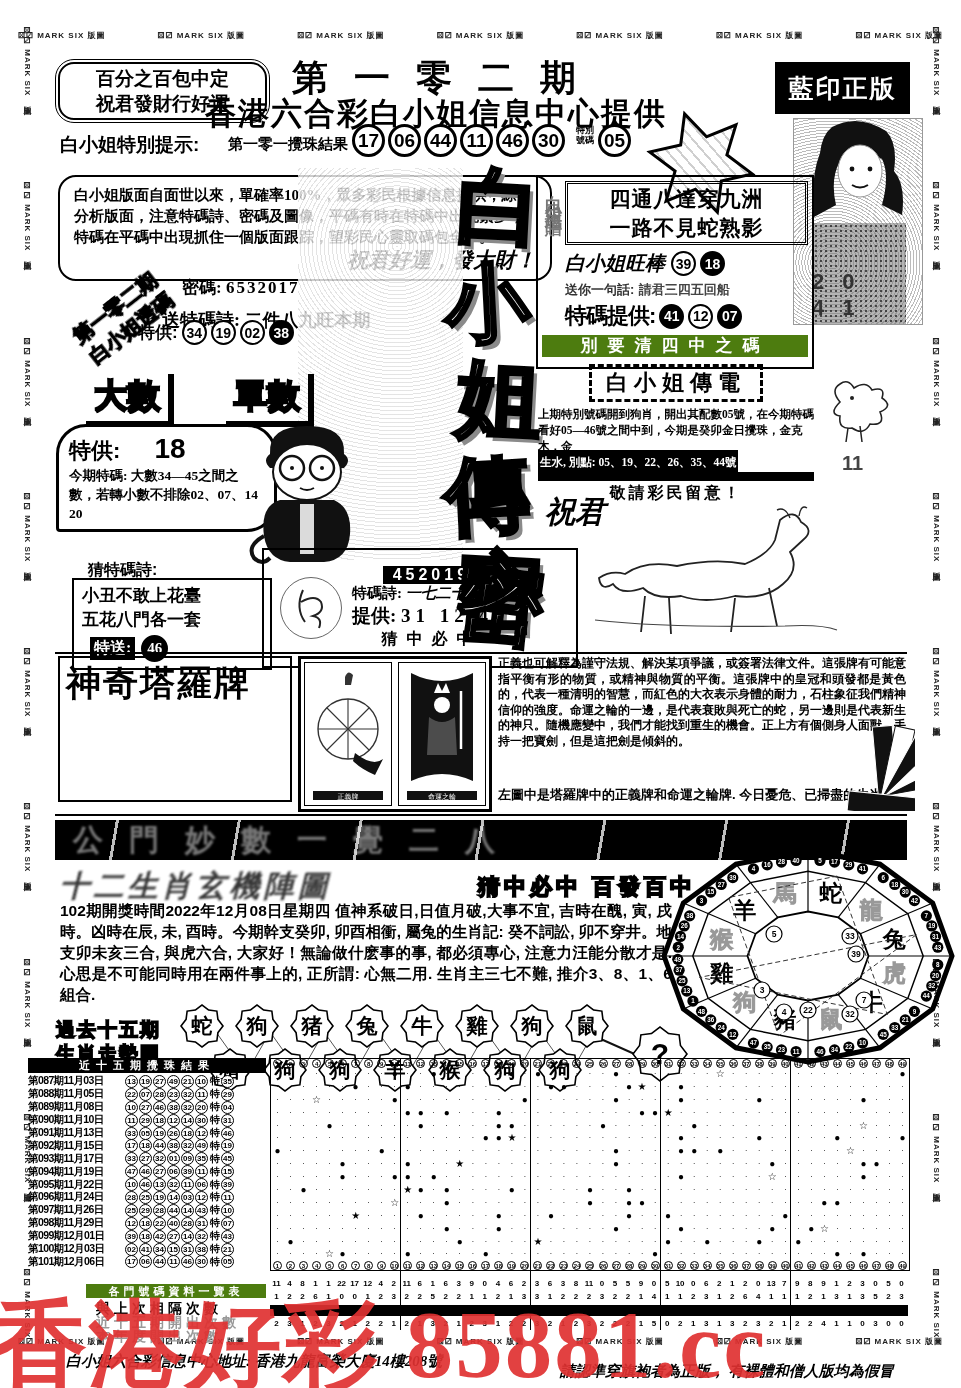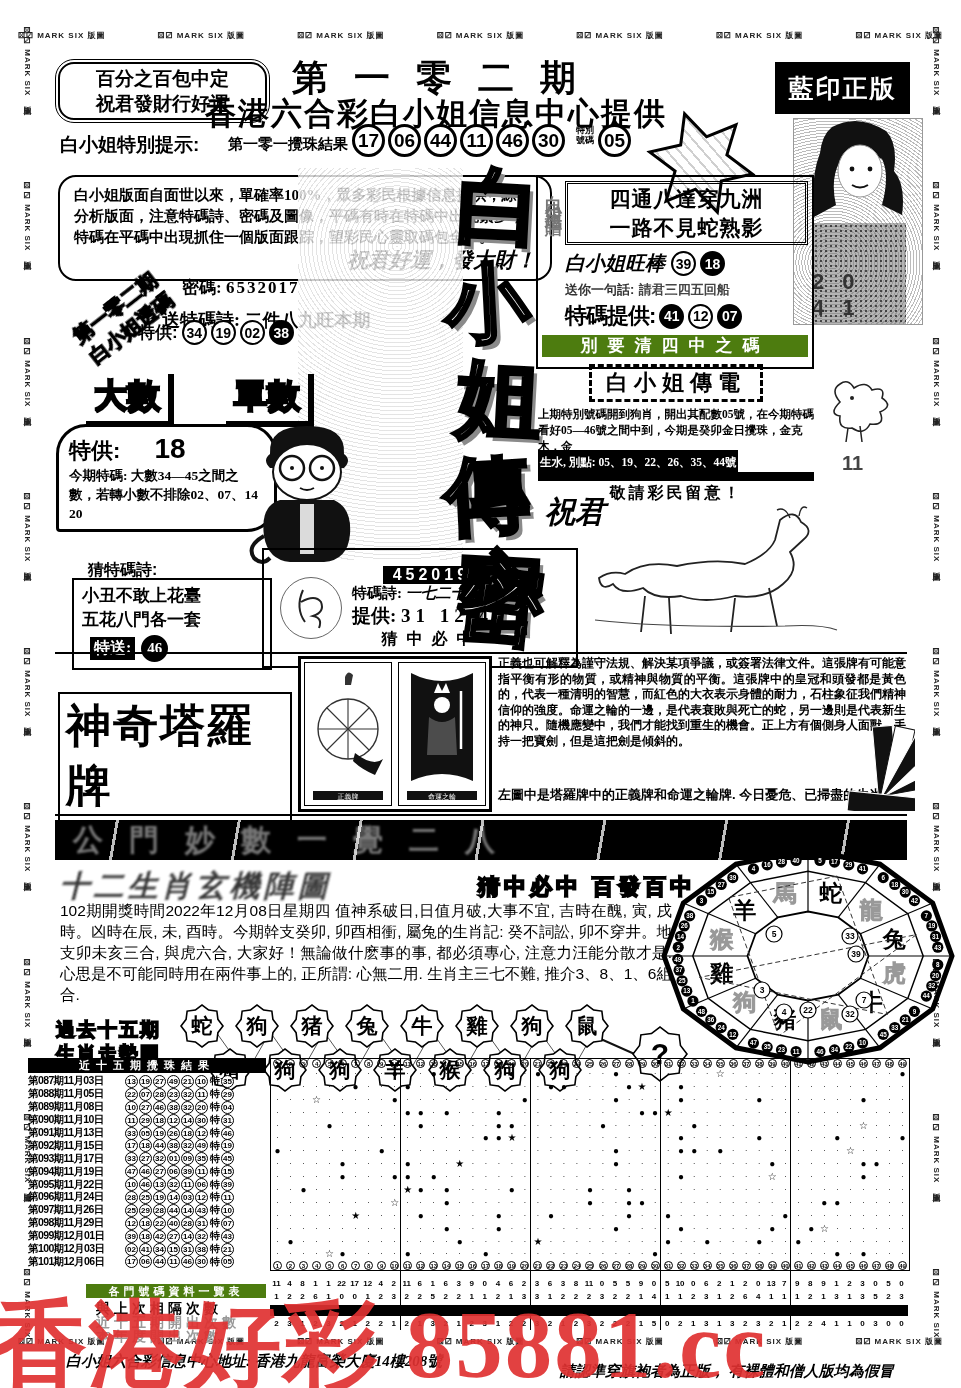--- a/index.html
+++ b/index.html
@@ -70,34 +70,34 @@
   .poembox{border:2px solid #000;padding:4px 8px;font-family:"Liberation Serif",serif;}
   .poembox .l{font-size:17px;font-weight:bold;line-height:24px;}
   .sendlbl{background:#000;color:#fff;font-weight:900;font-size:16px;padding:1px 4px;}
   .codebox{border:2px solid #000;display:flex;align-items:center;padding:6px;}
   .sig{width:60px;height:60px;border:1px solid #666;border-radius:50%;flex:none;margin:0 10px;}
   .codebar{background:#000;color:#fff;font-size:16px;font-weight:bold;letter-spacing:4px;
            padding:0 10px;display:inline-block;}
   .seal{font-size:88px;font-weight:900;color:#fff;-webkit-text-stroke:3px #000;
         transform:rotate(8deg);font-family:"Liberation Serif",serif;}
   
-  .tarot-title{border:2px solid #000;font-size:45px;font-weight:900;padding:2px 6px;letter-spacing:2px;margin-top:36px;}
+  .tarot-title{border:2px solid #000;font-size:35px;font-weight:900;padding:2px 6px;letter-spacing:2px;}
   .cardframe{border:3px solid #000;display:flex;gap:6px;padding:3px;background:#fff;}
   .tbody{font-size:12px;font-weight:bold;line-height:15.5px;text-align:justify;}
   .tcap{font-size:13px;font-weight:bold;}
   
   .band{background:#000;overflow:hidden;}
   .band .tx{color:#eee;font-size:30px;font-weight:900;letter-spacing:26px;opacity:.5;
             filter:blur(1.2px);white-space:nowrap;line-height:40px;}
   .band .scratch{position:absolute;inset:0;
      background:repeating-linear-gradient(100deg,transparent 0 60px,rgba(255,255,255,.75) 60px 63px,transparent 63px 120px);}
   .ztitle{font-size:30px;font-weight:900;transform:skewX(-14deg);letter-spacing:4px;
           color:#111;filter:blur(.8px);opacity:.85;}
   .zslogan{font-size:22px;font-weight:900;color:#fff;-webkit-text-stroke:1.8px #000;letter-spacing:4px;filter:blur(.3px);}
-  .zpara{font-size:15.5px;font-weight:normal;line-height:21px;text-align:justify;}
+  .zpara{font-size:15.5px;font-weight:bold;line-height:21px;text-align:justify;}
   .flowlab{font-size:19px;font-weight:900;color:#fff;-webkit-text-stroke:1.6px #000;
            line-height:24px;filter:blur(.4px);letter-spacing:2px;white-space:nowrap;}
   .badge{clip-path:polygon(100% 50%,87.9% 65.7%,85.4% 85.4%,65.7% 87.9%,50% 100%,34.3% 87.9%,14.6% 85.4%,12.1% 65.7%,0% 50%,12.1% 34.3%,14.6% 14.6%,34.3% 12.1%,50% 0%,65.7% 12.1%,85.4% 14.6%,87.9% 34.3%);
          background:#000;width:46px;height:46px;position:absolute;}
   .badge .bin{position:absolute;inset:2px;clip-path:inherit;background:#fff;display:flex;
               align-items:center;justify-content:center;font-size:21px;font-weight:900;}
   
   .rhead{background:#000;color:#fff;font-size:11px;font-weight:bold;letter-spacing:6px;
          text-align:center;line-height:15px;}
   .rrow{height:12.9px;display:flex;align-items:center;font-size:10.5px;font-weight:bold;white-space:nowrap;}

